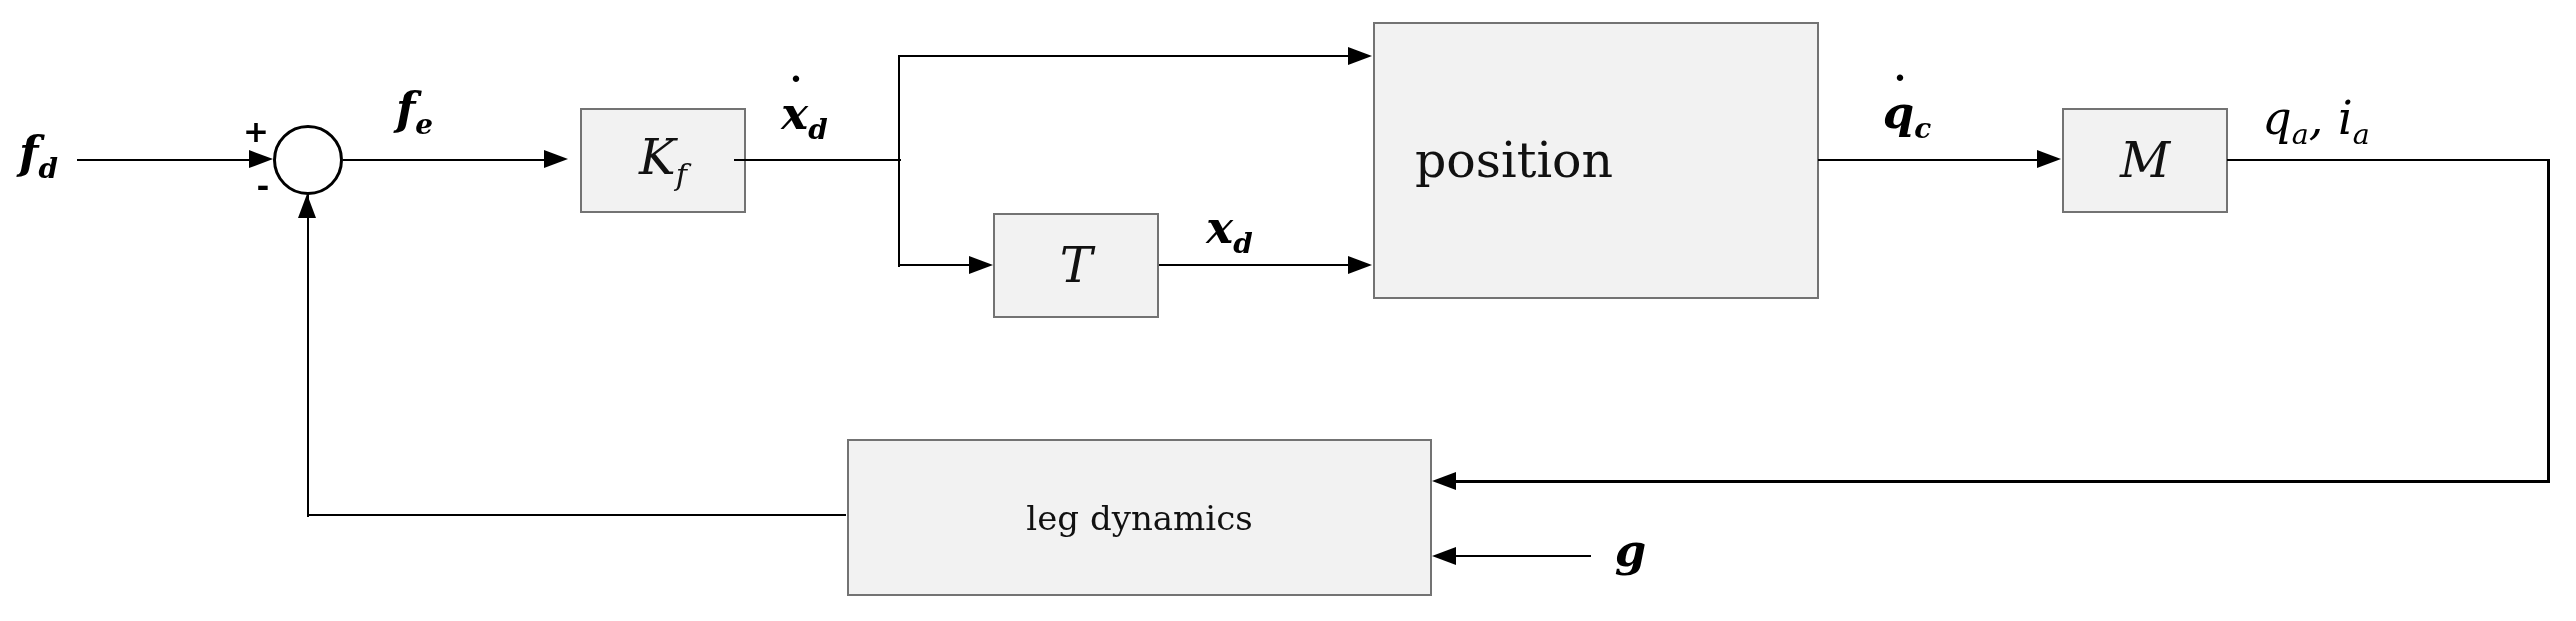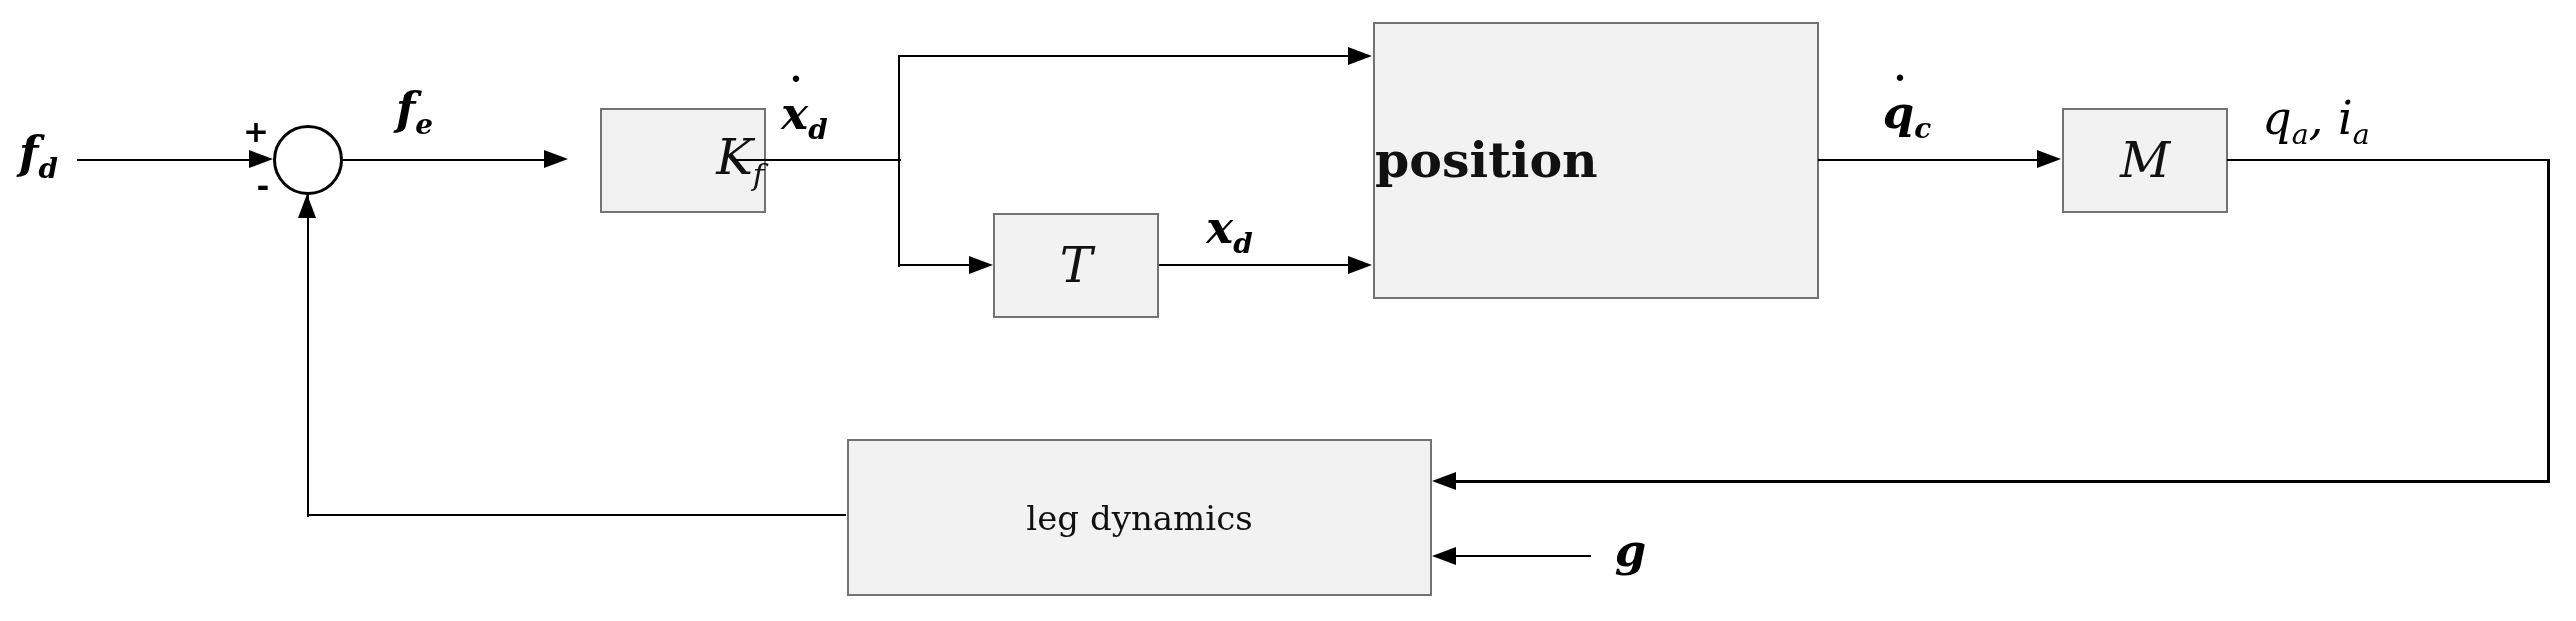--- a/index.html
+++ b/index.html
@@ -23,21 +23,21 @@
   .ah.up{border-bottom:24px solid #000;border-left:9.7px solid transparent;border-right:9.7px solid transparent;}
   
   .block{
     position:absolute;box-sizing:border-box;
     background:#f2f2f2;border:2.4px solid #737373;
     display:flex;align-items:center;justify-content:center;
     color:#111;
   }
   .block-label{font-style:italic;font-size:49px;}
   .plain-label{font-style:normal;font-size:34px;color:#111;}
-  .pc-text{display:flex;flex-direction:column;align-items:flex-start;justify-content:center;width:100%;box-sizing:border-box;font-weight:bold;}
+  .pc-text{display:flex;flex-direction:column;align-items:flex-start;justify-content:center;padding-left:40px;width:100%;box-sizing:border-box;}
   .pc-text span{font-size:49px;line-height:91px;color:#111;}
   
   .sumjunction{
     position:absolute;box-sizing:border-box;
     border:3.2px solid #000;border-radius:50%;background:#fff;
   }
   .sign{position:absolute;font-family:"DejaVu Sans", sans-serif;font-weight:bold;color:#000;text-align:center;}
   
   .sig{position:absolute;text-align:center;color:#000;
        font-style:italic;font-weight:bold;font-size:45px;}
@@ -60,21 +60,21 @@
   <div class="sumjunction" style="left:273px;top:125px;width:70px;height:70px;"></div>
   <div class="sign" style="left:238px;top:113px;width:36px;font-size:31px;">+</div>
   <div class="sign" style="left:247px;top:168px;width:32px;font-size:31px;">-</div>
 
   <div class="sig" style="left:366px;top:82px;width:97px;">
     <span>f</span><span class="sub">e</span>
   </div>
   <div class="wire h" style="left:343px;top:159px;width:201px;"></div>
   <div class="ah right" style="left:544px;top:150px;"></div>
 
-  <div class="block" style="left:600px;top:108px;width:166px;height:105px;justify-content:flex-end;">
+  <div class="block" style="left:580px;top:108px;width:166px;height:105px;">
     <span class="block-label"><span>K</span><span class="sub">f</span></span>
   </div>
 
   <div class="wire h" style="left:734px;top:159px;width:167px;"></div>
   <div class="sig" style="left:748px;top:87px;width:113px;">
     <span class="overdot"><span class="odot">˙</span><span>x</span></span><span class="sub">d</span>
   </div>
   <div class="wire v" style="left:898px;top:56px;height:211px;"></div>
 
   <div class="wire h" style="left:898px;top:55px;width:450px;"></div>

